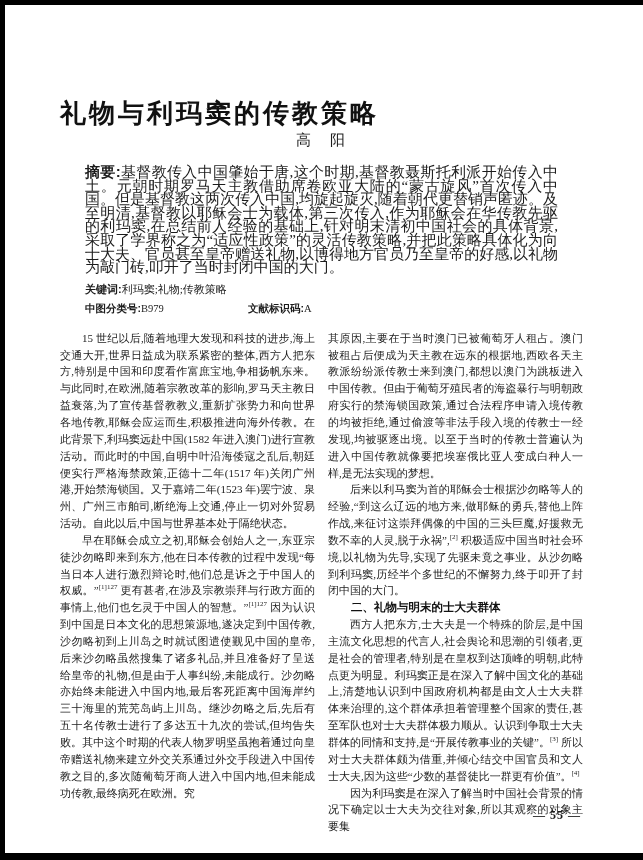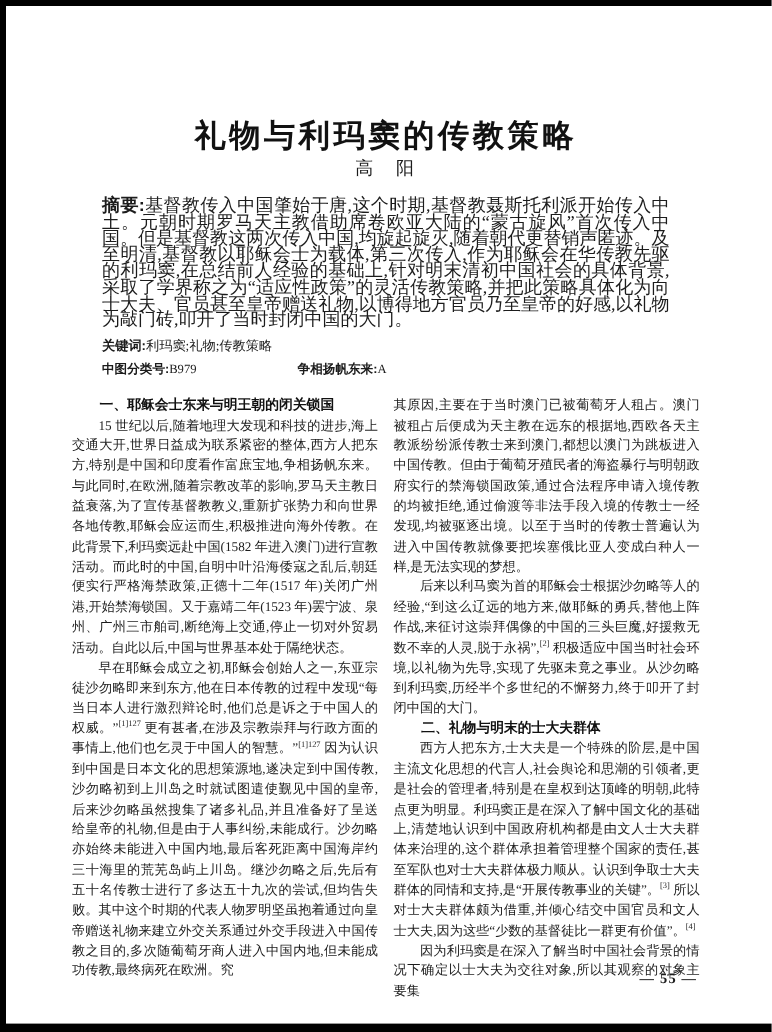--- a/index.html
+++ b/index.html
@@ -21,21 +21,21 @@
 
   .content {
     position: absolute;
     left: 60px;
     top: 0;
     width: 523px;
   }
 
   .title {
     margin-top: 96px;
-    text-align: center;
+    text-align: left;
     font-size: 26px;
     font-weight: bold;
     letter-spacing: 3px;
     color: #111;
   }
   .author {
     text-align: center;
     font-size: 15px;
     letter-spacing: 2px;
   }
@@ -120,26 +120,25 @@
   <div class="title">礼物与利玛窦的传教策略</div>
 
   <div class="author">高　阳</div>
 
   <div class="abstract"><span class="bold-label">摘要:</span><span>基督教传入中国肇始于唐,这个时期,基督教聂斯托利派开始传入中土。元朝时期罗马天主教借助席卷欧亚大陆的“蒙古旋风”首次传入中国。但是基督教这两次传入中国,均旋起旋灭,随着朝代更替销声匿迹。及至明清,基督教以耶稣会士为载体,第三次传入,作为耶稣会在华传教先驱的利玛窦,在总结前人经验的基础上,针对明末清初中国社会的具体背景,采取了学界称之为“适应性政策”的灵活传教策略,并把此策略具体化为向士大夫、官员甚至皇帝赠送礼物,以博得地方官员乃至皇帝的好感,以礼物为敲门砖,叩开了当时封闭中国的大门。</span></div>
 
   <div class="kw-line"><span class="bold-label">关键词:</span><span>利玛窦;礼物;传教策略</span></div>
 
   <div class="meta-line">
     <span class="meta-seg-1"><span class="bold-label">中图分类号:</span><span>B979</span></span>
-    <span class="meta-seg-2"><span class="bold-label">争相扬帆东来:</span><span>A</span></span>
+    <span class="meta-seg-2"><span class="bold-label">文献标识码:</span><span>A</span></span>
   </div>
 
   <div class="columns">
     <div class="col">
-      <div class="section-heading">一、耶稣会士东来与明王朝的闭关锁国</div>
       <p>15 世纪以后,随着地理大发现和科技的进步,海上交通大开,世界日益成为联系紧密的整体,西方人把东方,特别是中国和印度看作富庶宝地,争相扬帆东来。与此同时,在欧洲,随着宗教改革的影响,罗马天主教日益衰落,为了宣传基督教教义,重新扩张势力和向世界各地传教,耶稣会应运而生,积极推进向海外传教。在此背景下,利玛窦远赴中国(1582 年进入澳门)进行宣教活动。而此时的中国,自明中叶沿海倭寇之乱后,朝廷便实行严格海禁政策,正德十二年(1517 年)关闭广州港,开始禁海锁国。又于嘉靖二年(1523 年)罢宁波、泉州、广州三市舶司,断绝海上交通,停止一切对外贸易活动。自此以后,中国与世界基本处于隔绝状态。</p>
       <p><span>早在耶稣会成立之初,耶稣会创始人之一,东亚宗徒沙勿略即来到东方,他在日本传教的过程中发现“每当日本人进行激烈辩论时,他们总是诉之于中国人的权威。”</span><sup>[1]127</sup><span> 更有甚者,在涉及宗教崇拜与行政方面的事情上,他们也乞灵于中国人的智慧。”</span><sup>[1]127</sup><span> 因为认识到中国是日本文化的思想策源地,遂决定到中国传教,沙勿略初到上川岛之时就试图遣使觐见中国的皇帝,后来沙勿略虽然搜集了诸多礼品,并且准备好了呈送给皇帝的礼物,但是由于人事纠纷,未能成行。沙勿略亦始终未能进入中国内地,最后客死距离中国海岸约三十海里的荒芜岛屿上川岛。继沙勿略之后,先后有五十名传教士进行了多达五十九次的尝试,但均告失败。其中这个时期的代表人物罗明坚虽抱着通过向皇帝赠送礼物来建立外交关系通过外交手段进入中国传教之目的,多次随葡萄牙商人进入中国内地,但未能成功传教,最终病死在欧洲。究</span></p>
     </div>
     <div class="col">
       <p class="noindent">其原因,主要在于当时澳门已被葡萄牙人租占。澳门被租占后便成为天主教在远东的根据地,西欧各天主教派纷纷派传教士来到澳门,都想以澳门为跳板进入中国传教。但由于葡萄牙殖民者的海盗暴行与明朝政府实行的禁海锁国政策,通过合法程序申请入境传教的均被拒绝,通过偷渡等非法手段入境的传教士一经发现,均被驱逐出境。以至于当时的传教士普遍认为进入中国传教就像要把埃塞俄比亚人变成白种人一样,是无法实现的梦想。</p>
       <p><span>后来以利马窦为首的耶稣会士根据沙勿略等人的经验,“到这么辽远的地方来,做耶稣的勇兵,替他上阵作战,来征讨这崇拜偶像的中国的三头巨魔,好援救无数不幸的人灵,脱于永祸”,</span><sup>[2]</sup><span> 积极适应中国当时社会环境,以礼物为先导,实现了先驱未竟之事业。从沙勿略到利玛窦,历经半个多世纪的不懈努力,终于叩开了封闭中国的大门。</span></p>
       <div class="section-heading">二、礼物与明末的士大夫群体</div>
       <p><span>西方人把东方,士大夫是一个特殊的阶层,是中国主流文化思想的代言人,社会舆论和思潮的引领者,更是社会的管理者,特别是在皇权到达顶峰的明朝,此特点更为明显。利玛窦正是在深入了解中国文化的基础上,清楚地认识到中国政府机构都是由文人士大夫群体来治理的,这个群体承担着管理整个国家的责任,甚至军队也对士大夫群体极力顺从。认识到争取士大夫群体的同情和支持,是“开展传教事业的关键”。</span><sup>[3]</sup><span> 所以对士大夫群体颇为借重,并倾心结交中国官员和文人士大夫,因为这些“少数的基督徒比一群更有价值”。</span><sup>[4]</sup></p>
       <p>因为利玛窦是在深入了解当时中国社会背景的情况下确定以士大夫为交往对象,所以其观察的对象主要集</p>
     </div>

